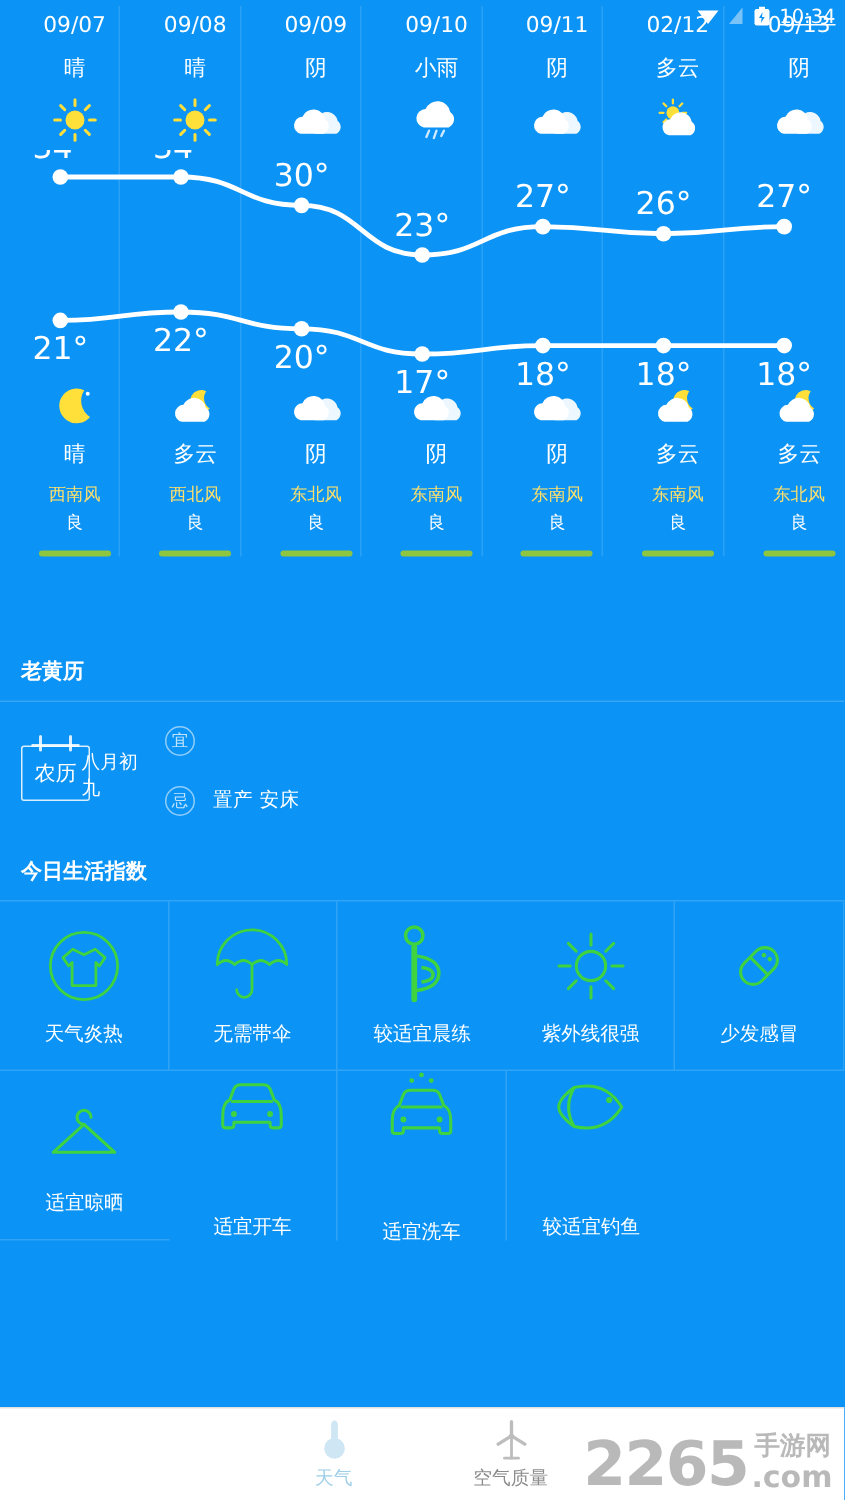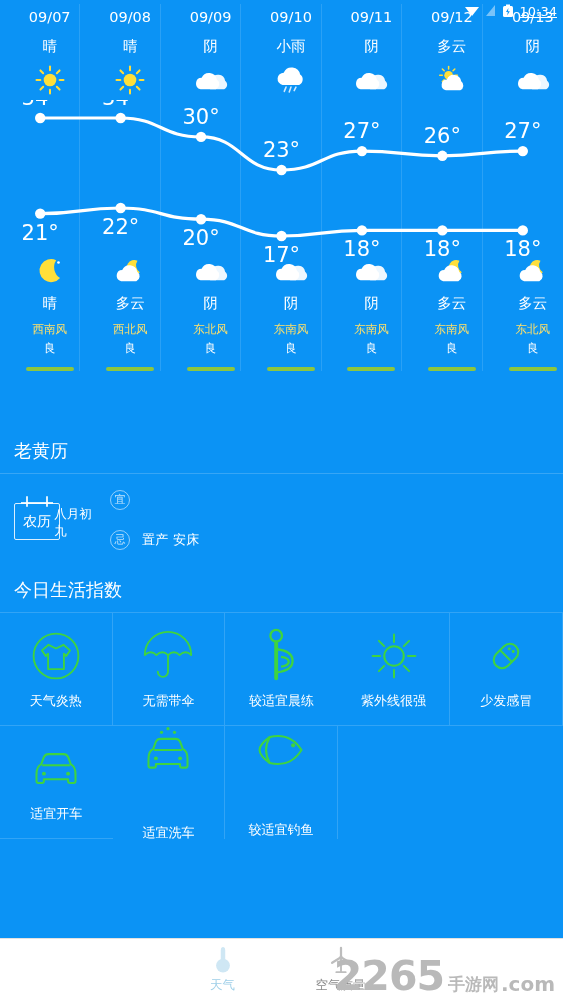--- a/index.html
+++ b/index.html
@@ -53,21 +53,21 @@
 
   
   #temp-chart{
     position:absolute;
     left:0; top:100px; width:563px; height:170px;
     z-index:3; pointer-events:none;
   }
 
   
   .section-title{
-    font-size:18px; font-weight:normal; color:#ffffff;
+    font-size:14px; font-weight:bold; color:#ffffff;
     padding:14px 14px 10px 14px;
   }
 
   
   #almanac{
     display:flex; padding:12px 14px 14px 14px;
     background:#0b93f5;
     border-top:1px solid rgba(255,255,255,0.18);
   }
   .alm-left{width:84px;display:flex;align-items:center;}
@@ -136,21 +136,21 @@
   #watermark{
     position:absolute;right:8px;bottom:6px;z-index:31;
     display:flex;align-items:flex-end;
     color:#b9b9b9;
     font-weight:bold;
     pointer-events:none;
   }
   #watermark .wm-num{font-size:41px;line-height:36px;letter-spacing:-1px;}
   #watermark .wm-cn{font-size:17px;line-height:20px;margin-left:4px;}
   #watermark .wm-com{font-size:20px;line-height:20px;margin-left:2px;}
-  .wm-col{display:flex;flex-direction:row;align-items:flex-start;}
+  .wm-col{display:flex;flex-direction:column;align-items:flex-start;}
 </style>
 </head>
 <body>
 
 <div id="status-bar">
   <svg class="sb-ic" width="16" height="14" viewBox="0 0 16 14">
       <path d="M1 3 L15 3 L8 12 Z" fill="#ffffff"></path>
     </svg>
   <svg class="sb-ic" width="11" height="14" viewBox="0 0 11 14">
       <path d="M1 12 L10 1 L10 12 Z" fill="rgba(255,255,255,0.45)"></path>
@@ -280,21 +280,21 @@
             <path d="M25 34 a7.8 7.8 0 0 1 1.6 -15.4 a11 11 0 0 1 21 2.4 a7.6 7.6 0 0 1 -1.4 13 Z" fill="#ffffff" opacity="0.93"></path>
                  <path d="M10 34 a8.8 8.8 0 0 1 1.7 -17.4 a12.2 12.2 0 0 1 23.2 2.8 a8.4 8.4 0 0 1 -1.4 14.6 Z" fill="#ffffff"></path>
           </svg>
         </div>
         <div class="fc-night-cond">阴</div>
         <div class="fc-wind">东南风</div>
         <div class="fc-aqi">良</div>
         <div class="fc-bar" style="background: rgb(142, 198, 63);"></div>
       </div>
       <div class="fc-col">
-        <div class="fc-date">09/12</div>
+        <div class="fc-date">02/12</div>
         <div class="fc-cond">多云</div>
         <div class="fc-icon">
           <svg width="34" height="32" viewBox="0 0 50 42">
             <circle cx="20" cy="14" r="6.4" fill="#ffdf3a"></circle>
             <line x1="29.2" y1="14" x2="33" y2="14" stroke="#ffdf3a" stroke-width="2.2" stroke-linecap="round"></line>
             <line x1="26.50538238691624" y1="20.505382386916235" x2="29.19238815542512" y2="23.192388155425117" stroke="#ffdf3a" stroke-width="2.2" stroke-linecap="round"></line>
             <line x1="20" y1="23.2" x2="20" y2="27" stroke="#ffdf3a" stroke-width="2.2" stroke-linecap="round"></line>
             <line x1="13.494617613083765" y1="20.50538238691624" x2="10.807611844574883" y2="23.19238815542512" stroke="#ffdf3a" stroke-width="2.2" stroke-linecap="round"></line>
             <line x1="10.8" y1="14.000000000000002" x2="7" y2="14.000000000000002" stroke="#ffdf3a" stroke-width="2.2" stroke-linecap="round"></line>
             <line x1="13.494617613083761" y1="7.494617613083764" x2="10.80761184457488" y2="4.8076118445748826" stroke="#ffdf3a" stroke-width="2.2" stroke-linecap="round"></line>
@@ -449,20 +449,29 @@
       <line x1="27" y1="18" x2="27" y2="36" stroke="#3fd43f" stroke-width="2.2"></line>
       <circle cx="35" cy="24" r="1.6" fill="#3fd43f"></circle>
             <circle cx="36" cy="29" r="1.6" fill="#3fd43f"></circle>
           </g>
         </svg>
       </div>
       <div class="life-label">少发感冒</div>
     </div>
     <div class="life-cell">
       <div class="life-ic">
+        <svg width="56" height="46" viewBox="0 0 60 48">
+          <path d="M30 16 a5 5 0 1 1 5 -5" fill="none" stroke="#3fd43f" stroke-width="2.2" stroke-linecap="round"></path>
+      <path d="M30 16 L8 36 L52 36 Z" fill="none" stroke="#3fd43f" stroke-width="2.2" stroke-linejoin="round"></path>
+        </svg>
+      </div>
+      <div class="life-label">适宜晾晒</div>
+    </div>
+    <div class="life-cell">
+      <div class="life-ic">
         <svg width="52" height="46" viewBox="0 0 56 48">
           <path d="M7 30 q0 -9 5 -11 l3 -8 q1.5 -3 5 -3 h16 q3.5 0 5 3 l3 8 q5 2 5 11 v7 q0 2 -2 2 h-4 q-2 0 -2 -2 v-2 H15 v2 q0 2 -2 2 H9 q-2 0 -2 -2 Z" fill="none" stroke="#3fd43f" stroke-width="2.2" stroke-linejoin="round"></path>
       <path d="M13 20 h30" stroke="#3fd43f" stroke-width="2.2"></path>
       <circle cx="15" cy="29" r="2.1" fill="#3fd43f"></circle>
           <circle cx="41" cy="29" r="2.1" fill="#3fd43f"></circle>
         </svg>
       </div>
       <div class="life-label">适宜开车</div>
     </div>
     <div class="life-cell">

